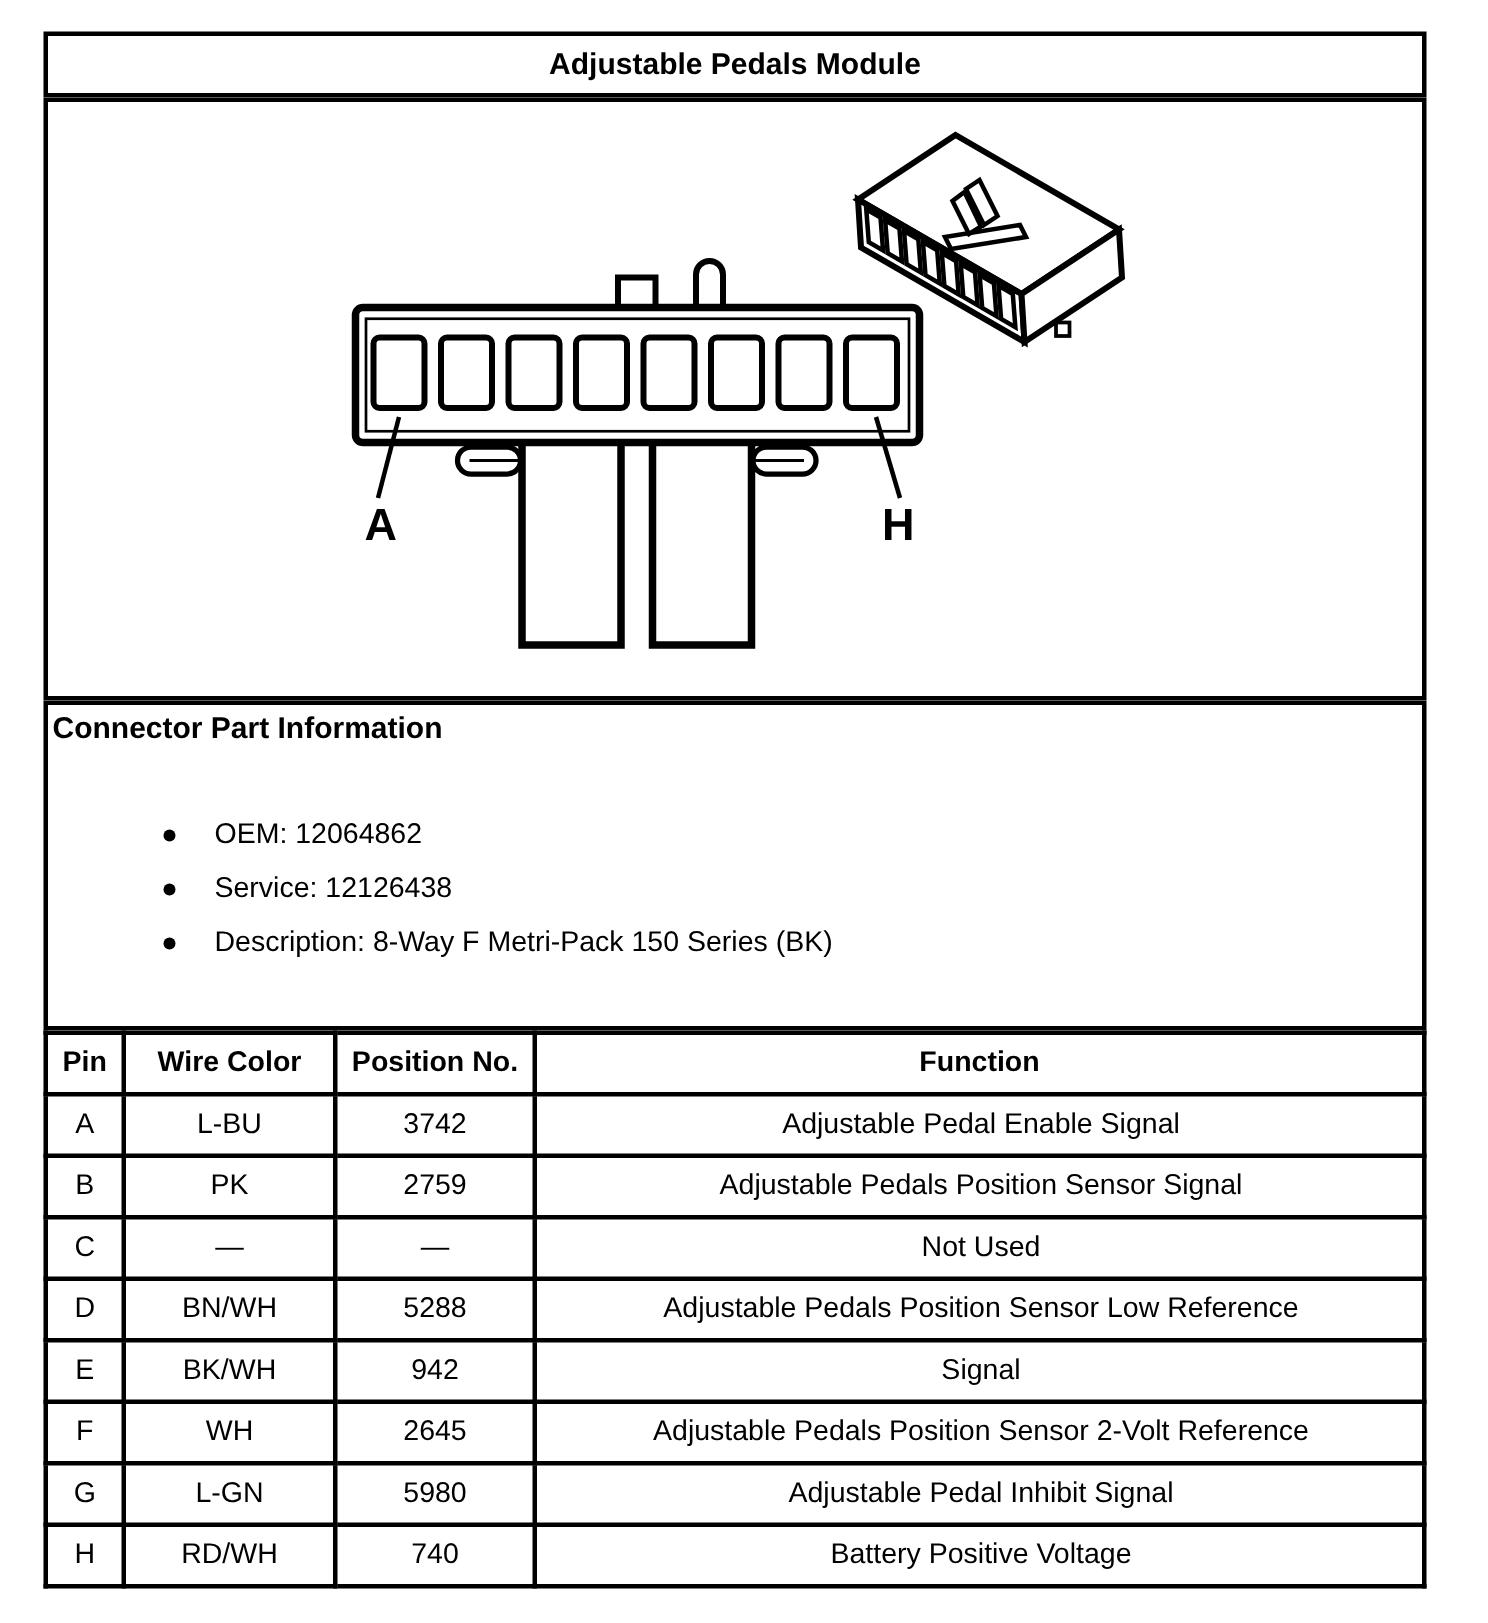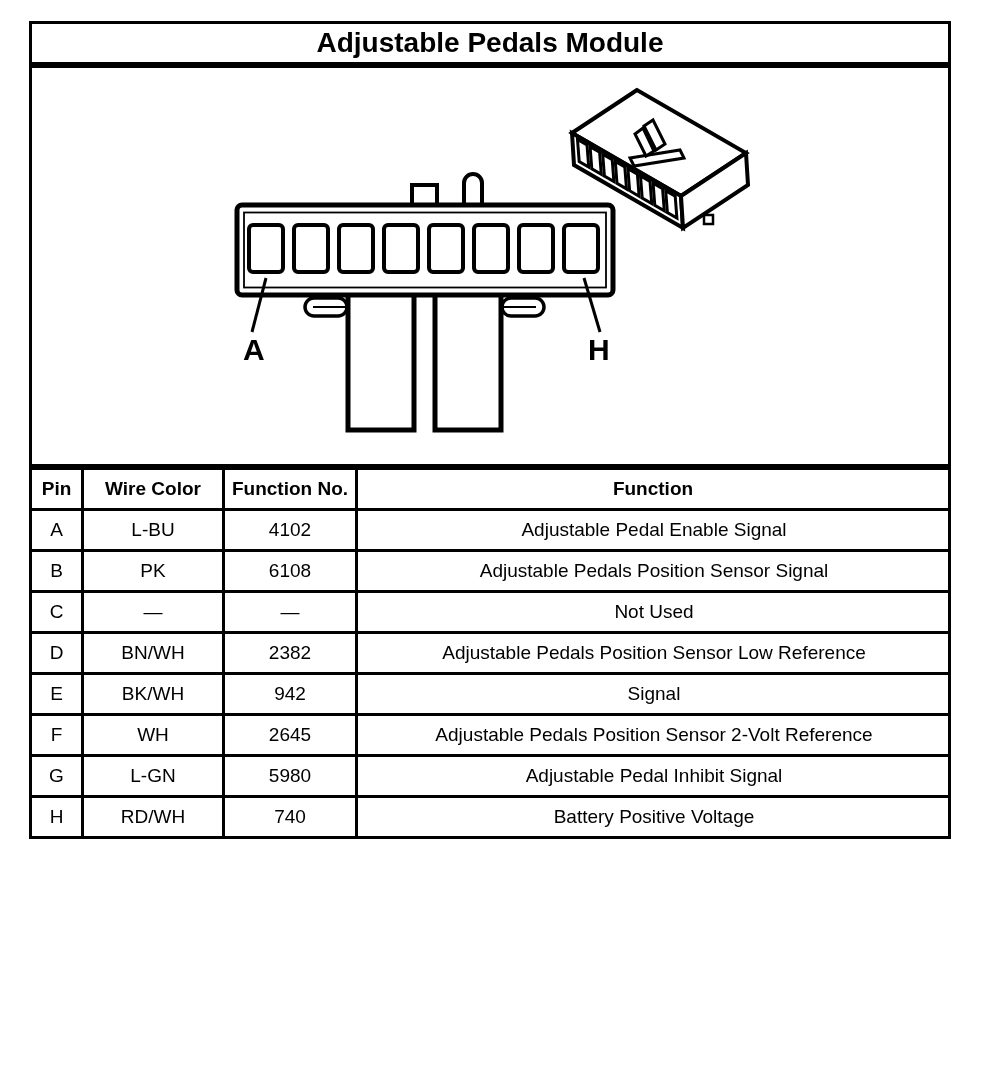--- a/index.html
+++ b/index.html
@@ -9,21 +9,21 @@
     background: #ffffff; color: #000000;
     font-family: "Liberation Sans", sans-serif;
     position: relative;
   }
   .sheet { position: absolute; left: 29px; top: 21px; width: 922px; }
   .box { border: 3px solid #000; background: #fff; }
 
   .title-box {
     height: 44px;
     display: flex; align-items: center; justify-content: center;
-    font-weight: bold; font-size: 28px;
+    font-weight: bold; font-size: 20px;
   }
 
   .diagram-box { height: 402px; position: relative; }
   .diagram-box svg { display: block; width: 916px; height: 396px; }
 
   .info-box { height: 220px; }
   .info-heading { font-size: 20px; font-weight: bold; padding: 5px 2px 0 3px; }
   .info-list { margin: 41px 0 0 0; padding: 0; list-style: none; }
   .info-list li {
     position: relative; padding-left: 111px;
@@ -109,59 +109,67 @@
 
         <polygon class="ink" points="598,90 648,82 652,90 602,98" stroke-width="3"></polygon>
         <polygon class="ink" points="614,88 603,66 611,60 622,83" stroke-width="3"></polygon>
         <polygon class="ink" points="624,82 612,58 621,52 633,76" stroke-width="3"></polygon>
 
         <rect class="ink" x="672" y="147" width="9" height="9" stroke-width="2.5"></rect>
       </g>
     </svg>
   </div>
 
+  <div class="box info-box">
+    <div class="info-heading">Connector Part Information</div>
+    <ul class="info-list">
+      <li>OEM: 12064862</li>
+      <li>Service: 12126438</li>
+      <li>Description: 8-Way F Metri-Pack 150 Series (BK)</li>
+    </ul>
+  </div>
 
   <table class="pinout">
     <colgroup>
       <col class="c-pin">
         <col class="c-wire">
         <col class="c-circ">
         <col class="c-fn">
     </colgroup>
     <thead>
       <tr>
         <th>Pin</th>
         <th>Wire Color</th>
-        <th>Function No.</th>
+        <th>Position No.</th>
         <th>Function</th>
       </tr>
     </thead>
     <tbody>
       <tr>
         <td>A</td>
         <td>L-BU</td>
-        <td>4102</td>
+        <td>3742</td>
         <td class="fn">Adjustable Pedal Enable Signal</td>
       </tr>
       <tr>
         <td>B</td>
         <td>PK</td>
-        <td>6108</td>
+        <td>2759</td>
         <td class="fn">Adjustable Pedals Position Sensor Signal</td>
       </tr>
       <tr>
         <td>C</td>
         <td>—</td>
         <td>—</td>
         <td class="fn">Not Used</td>
       </tr>
       <tr>
         <td>D</td>
         <td>BN/WH</td>
-        <td>2382</td>
+        <td>5288</td>
         <td class="fn">Adjustable Pedals Position Sensor Low Reference</td>
       </tr>
       <tr>
         <td>E</td>
         <td>BK/WH</td>
         <td>942</td>
         <td class="fn">Signal</td>
       </tr>
       <tr>
         <td>F</td>

